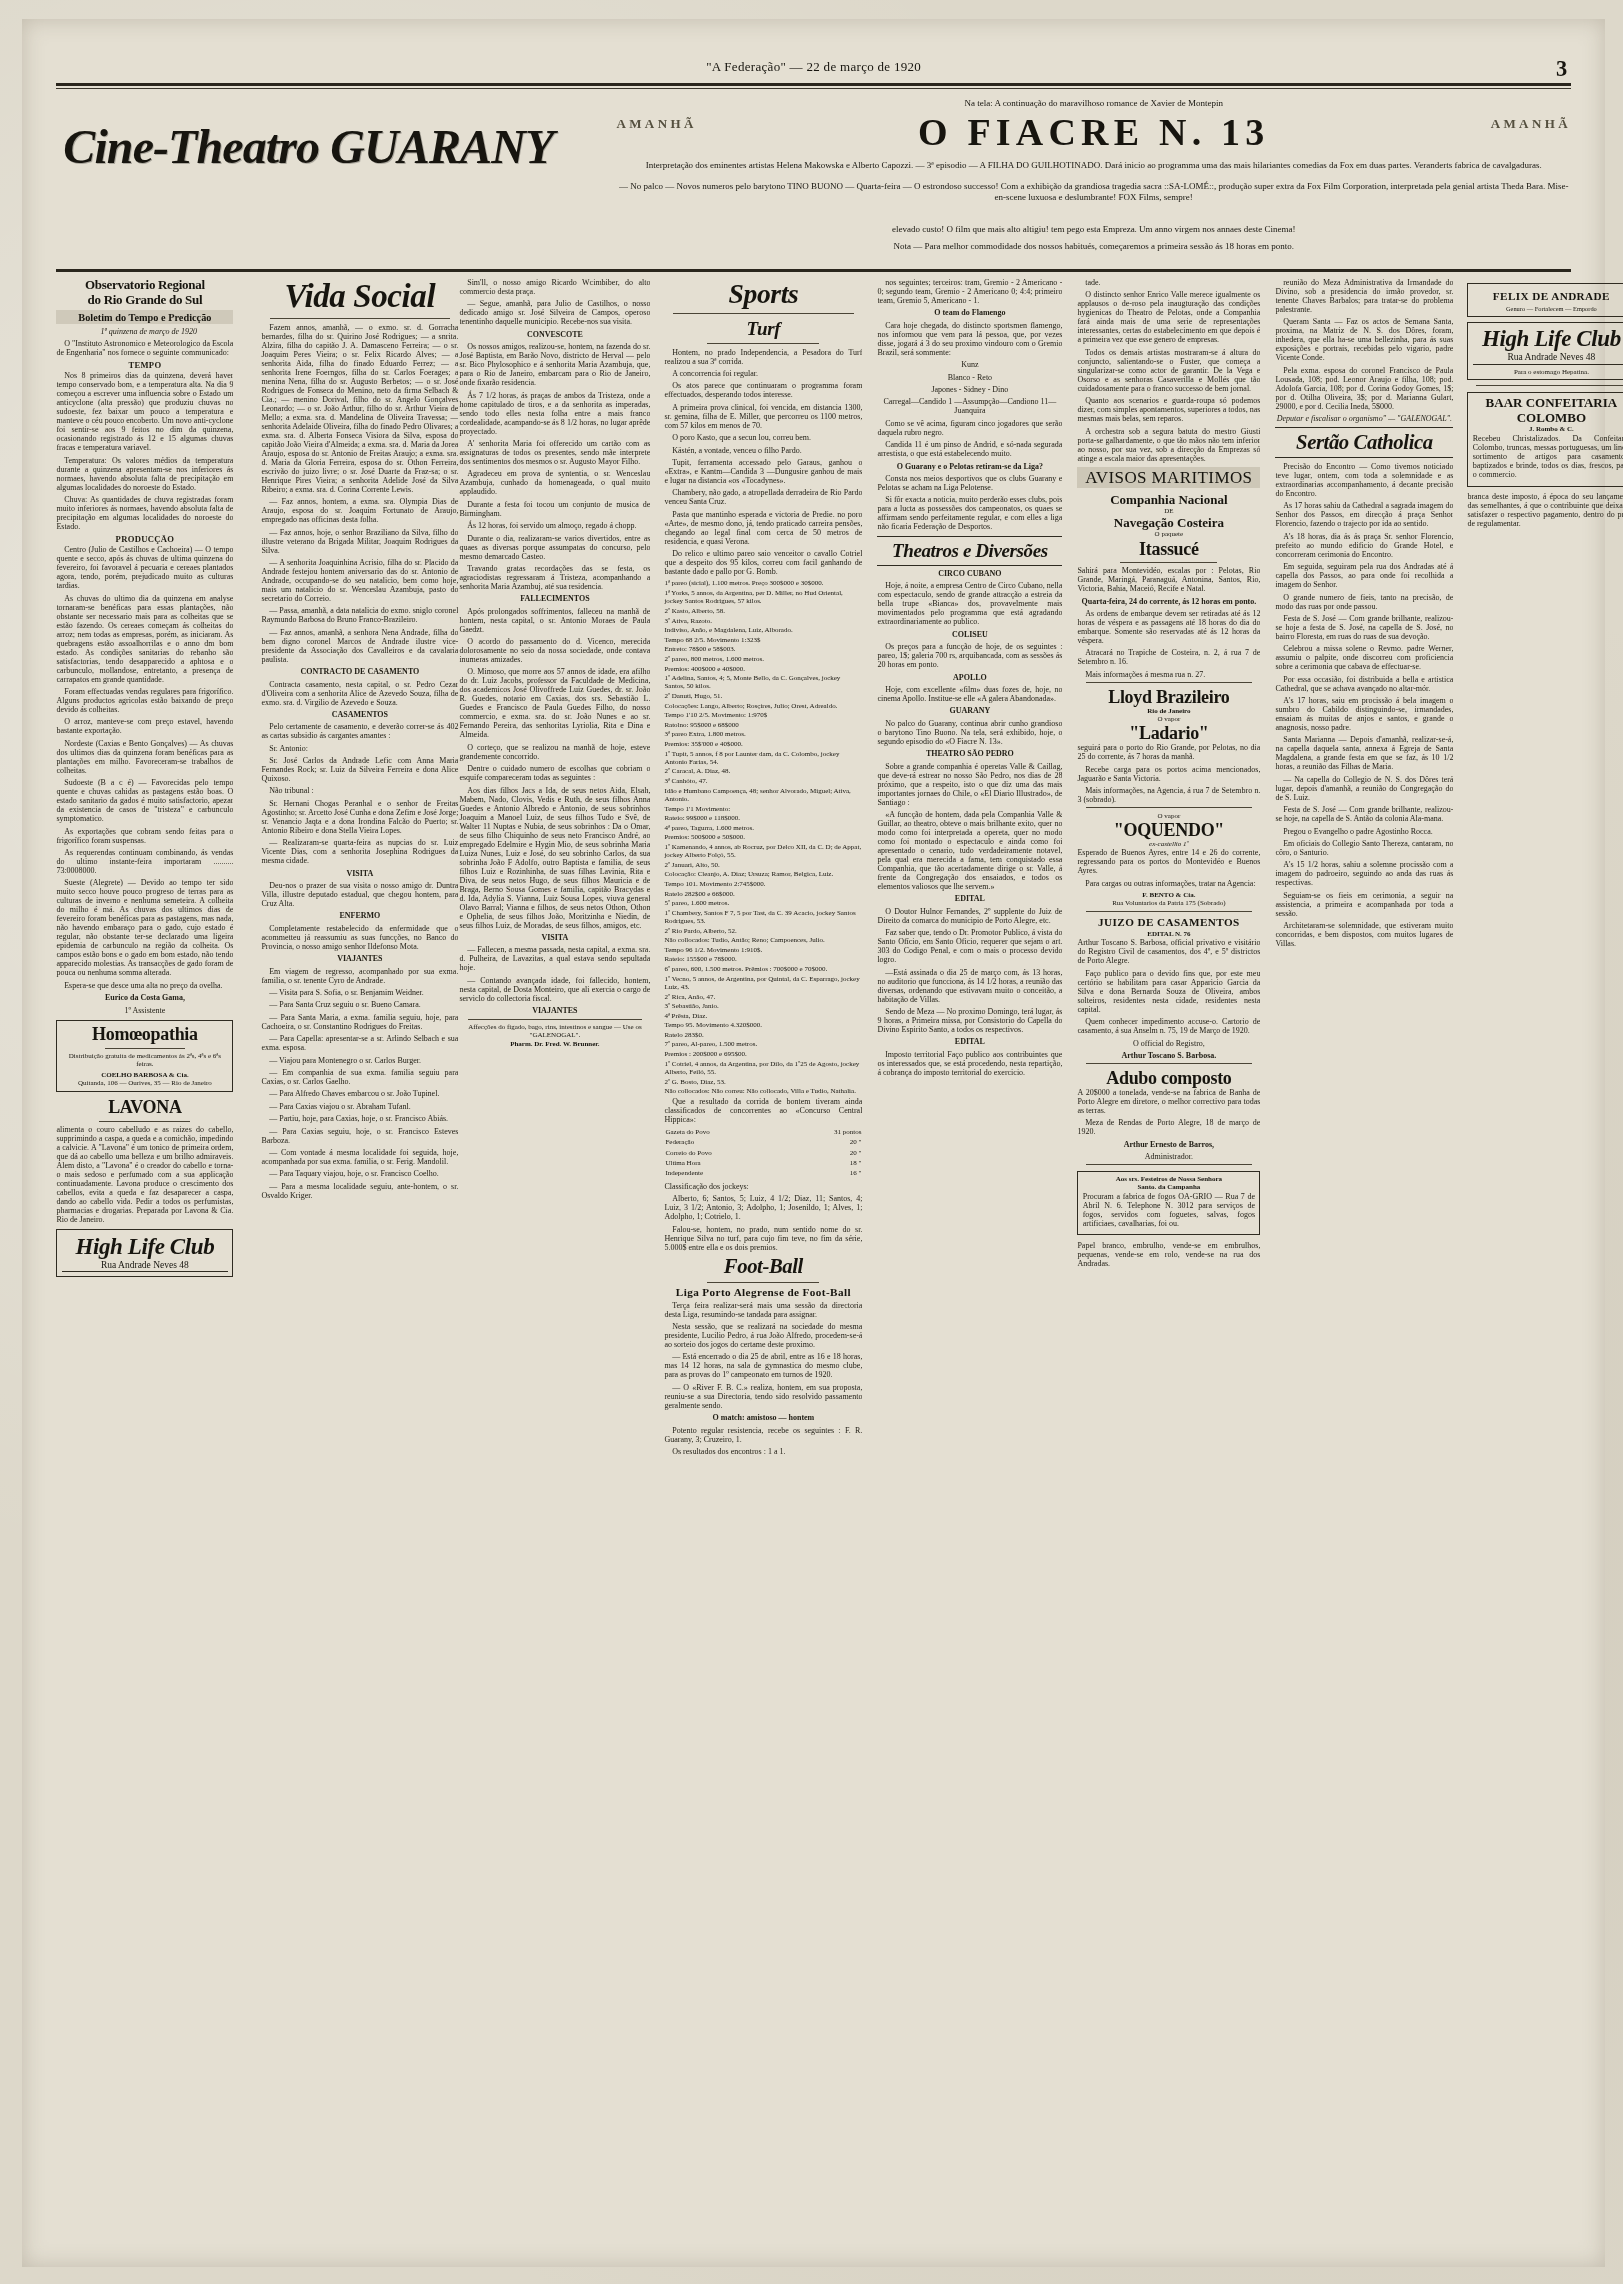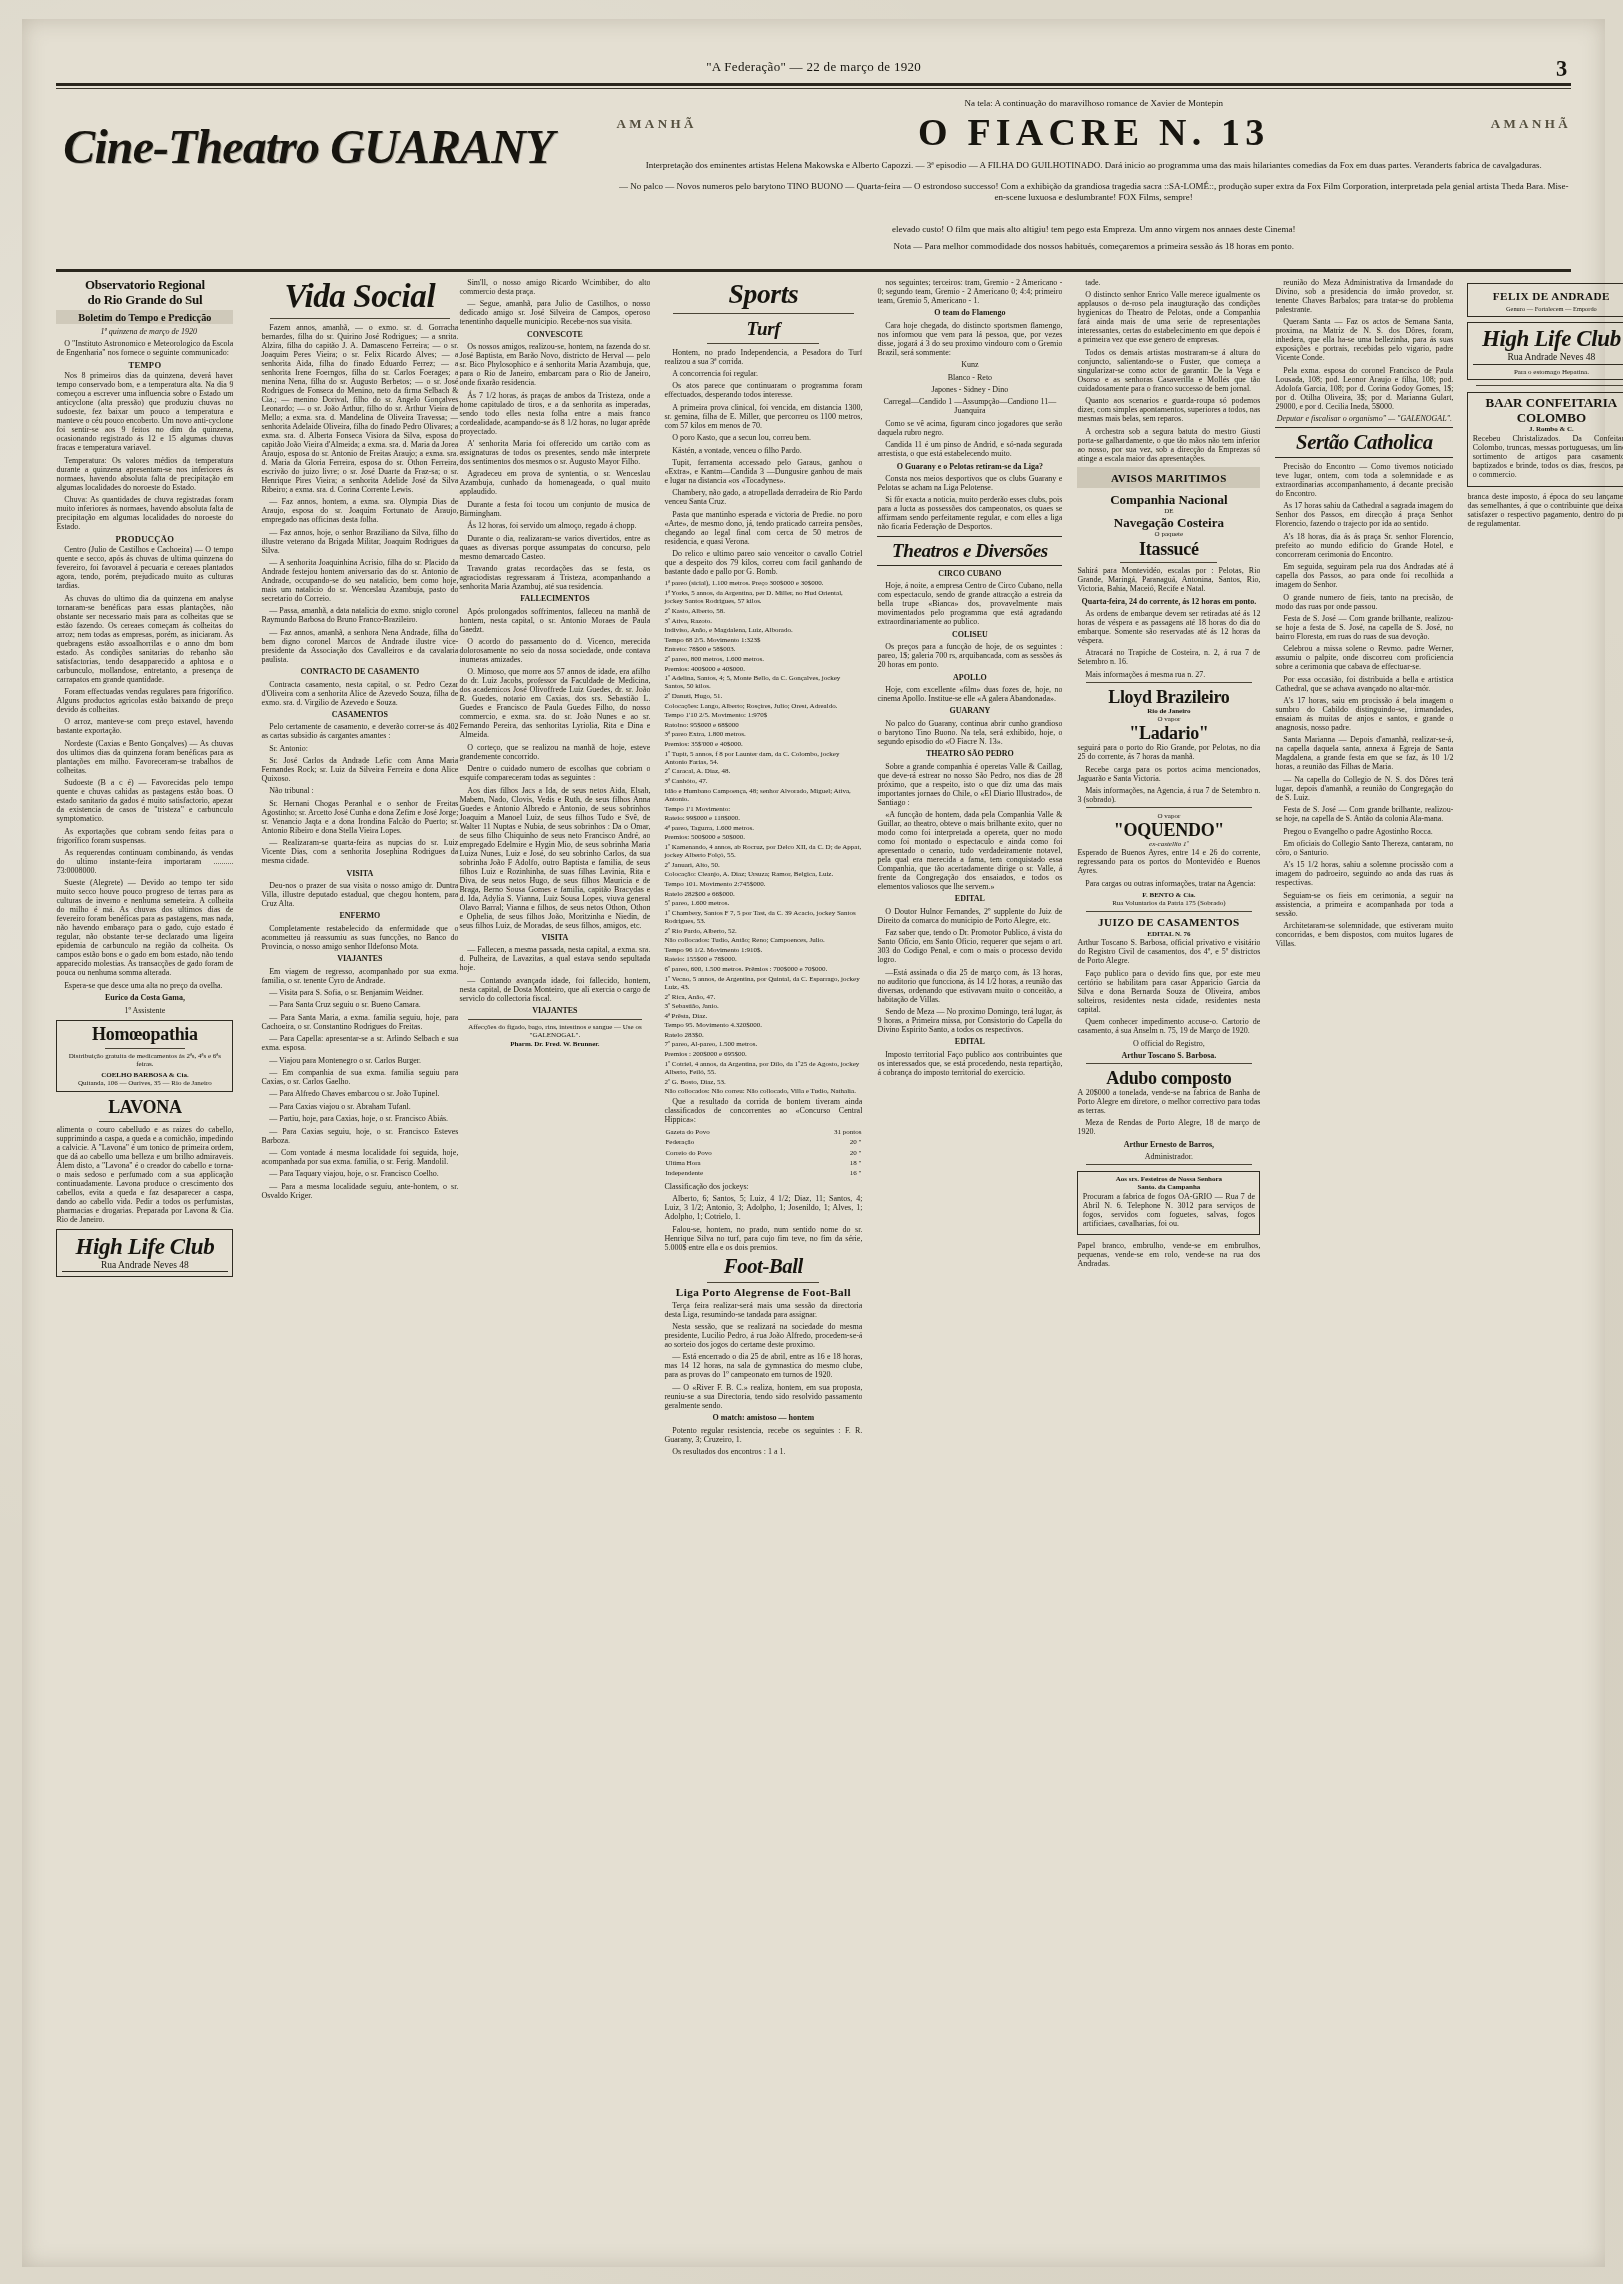--- a/index.html
+++ b/index.html
@@ -183,22 +183,22 @@
     margin: 5.2px 0;
   }
   .center { text-align: center; }
   .bold { font-weight: bold; }
   .italic { font-style: italic; }
   .tiny { font-size: 7px; line-height: 8.3px; }
   .xtiny { font-size: 6.4px; line-height: 7.6px; }
 
   .banner-title {
     text-align: center;
-    font-weight: bold;
-    font-size: 11px;
+    font-weight: normal;
+    font-size: 17px;
     letter-spacing: 0.4px;
     line-height: 18px;
   }
   .obs-head {
     text-align: center;
     font-weight: bold;
     font-size: 13px;
     line-height: 14.7px;
     letter-spacing: -0.3px;
   }
@@ -398,21 +398,21 @@
         <div class="body-text">
           <p>Hontem, no prado Independencia, a Pesadora do Turf realizou a sua 3ª corrida.</p>
           <p>A concorrencia foi regular.</p>
           <p>Os atos parece que continuaram o programma foram effectuados, desperando todos interesse.</p>
           <p>A primeira prova clinical, foi vencida, em distancia 1300, sr. gemina, filha de E. Miller, que percorreu os 1100 metros, com 57 kilos em menos de 70.</p>
           <p>O poro Kasto, que a secun lou, correu bem.</p>
           <p>Kästén, a vontade, venceu o filho Pardo.</p>
           <p>Tupit, ferramenta accessado pelo Garaus, ganhou o «Extra», e Kantm—Candida 3 —Dungusire ganhou de mais e lugar na distancia «os «Tocadynes».</p>
           <p>Chambery, não gado, a atropellada derradeira de Rio Pardo venceu Santa Cruz.</p>
           <p>Pasta que mantinho esperada e victoria de Predie. no poro «Arte», de mesmo dono, já, tendo praticado carreira pensões, chegando ao legal final com cerca de 50 metros de residencia, e quasi Verona.</p>
-          <p>Do relico e ultimo pareo saio venceitor o cavallo Cotriel que a despeito dos 79 kilos, correu com facil ganhando de bastante dado e pallo por G. Bomb.</p>
+          <p>Do relico e ultimo pareo saio venceitor o cavallo Cotriel que a despeito dos 95 kilos, correu com facil ganhando de bastante dado e pallo por G. Bomb.</p>
         </div>
         <div class="tiny line-list">
           <div>1ª pareo (sicial), 1.100 metros. Preço 300$000 e 30$000.</div>
           <div>1ª Yorks, 5 annos, da Argentina, per D. Miller, no Hud Oriental, jockey Santos Rodrigues, 57 kilos.</div>
           <div>2º Kasto, Alberto, 58.</div>
           <div>3º Ativa, Razoto.</div>
           <div>Indiviso, Anão, e Magdalena, Luiz, Alborado.</div>
           <div>Tempo 68 2/5. Movimento 1:323$</div>
           <div>Entreto: 78$00 e 58$003.</div>
           <div>2º pareo, 800 metros, 1.600 metros.</div>

